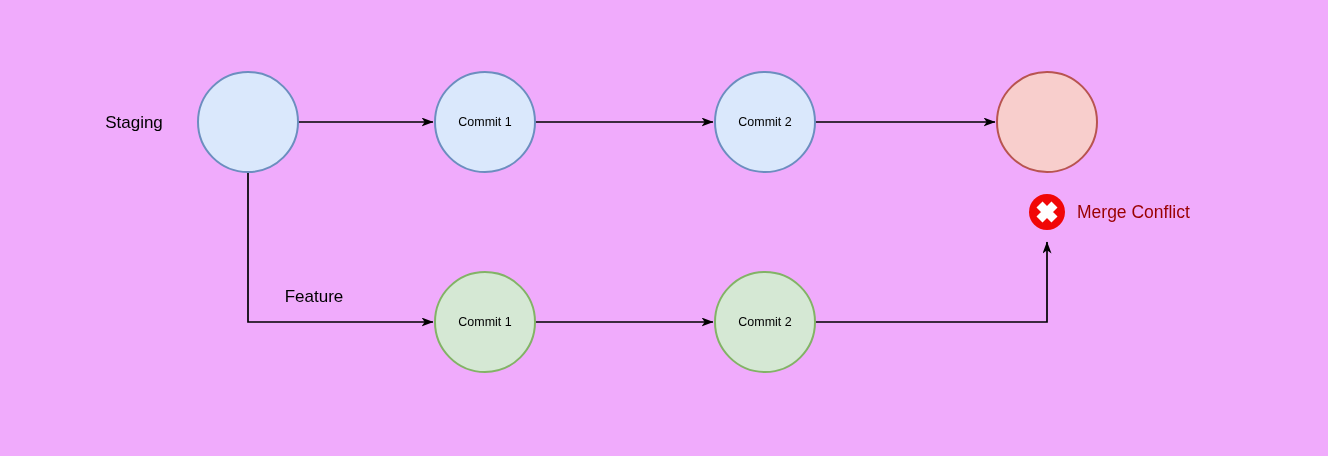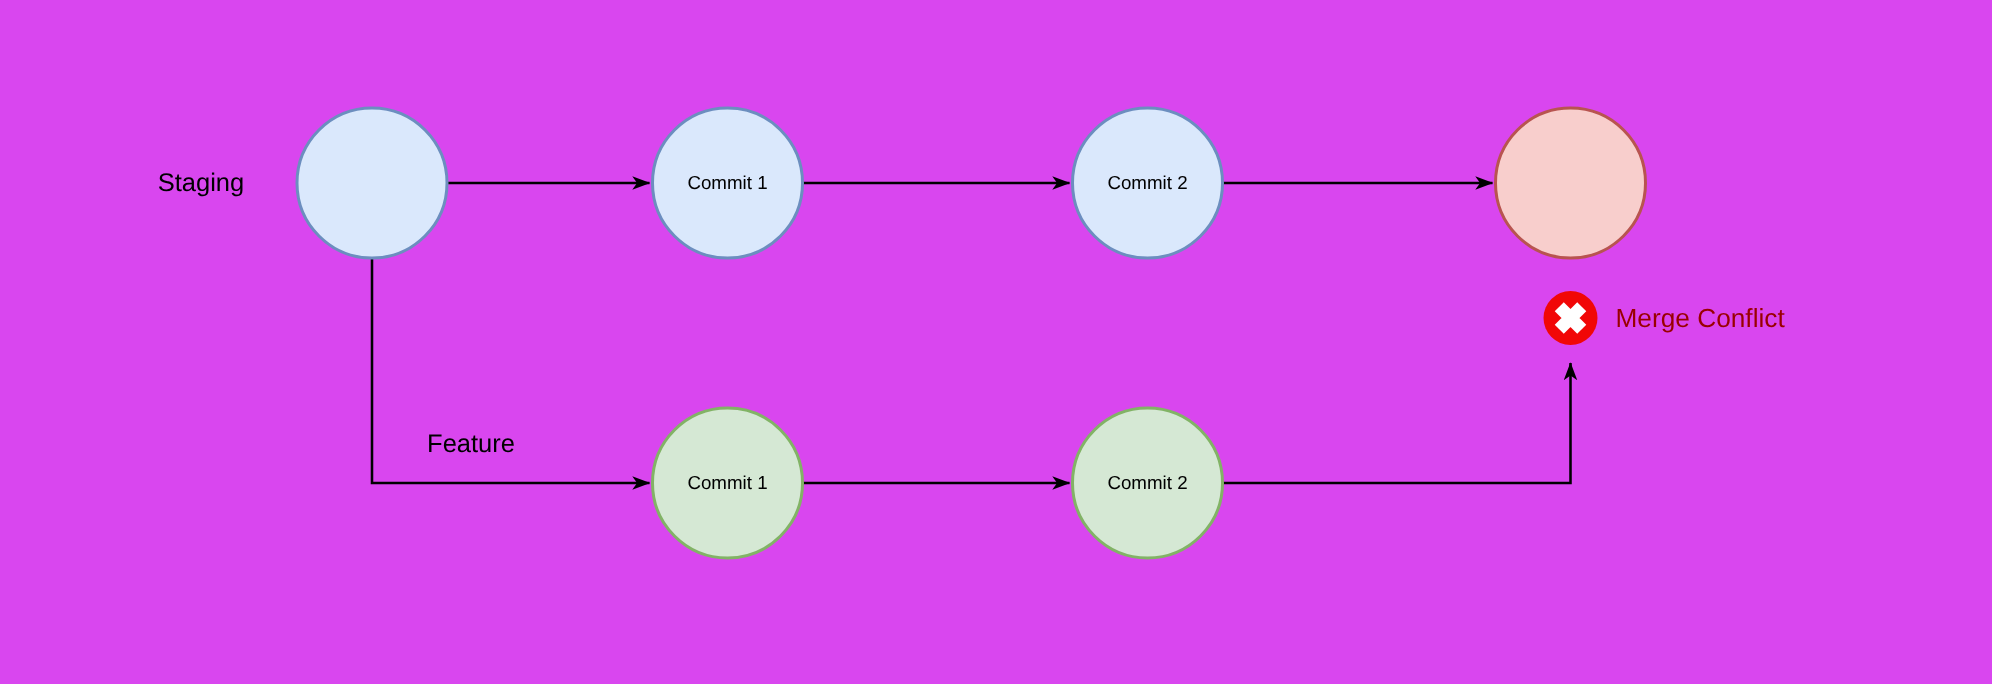--- a/index.html
+++ b/index.html
@@ -4,21 +4,21 @@
 <style>
   html, body {
     margin: 0;
     padding: 0;
     background: #ffffff;
   }
   .canvas {
     position: relative;
     width: 1328px;
     height: 456px;
-    background: #d946ef;
+    background: #f0abfc;
     overflow: hidden;
     font-family: "Liberation Sans", "DejaVu Sans", sans-serif;
   }
   svg text {
     font-family: "Liberation Sans", "DejaVu Sans", sans-serif;
   }
   .branch-label {
     font-size: 17px;
     fill: #000000;
   }

